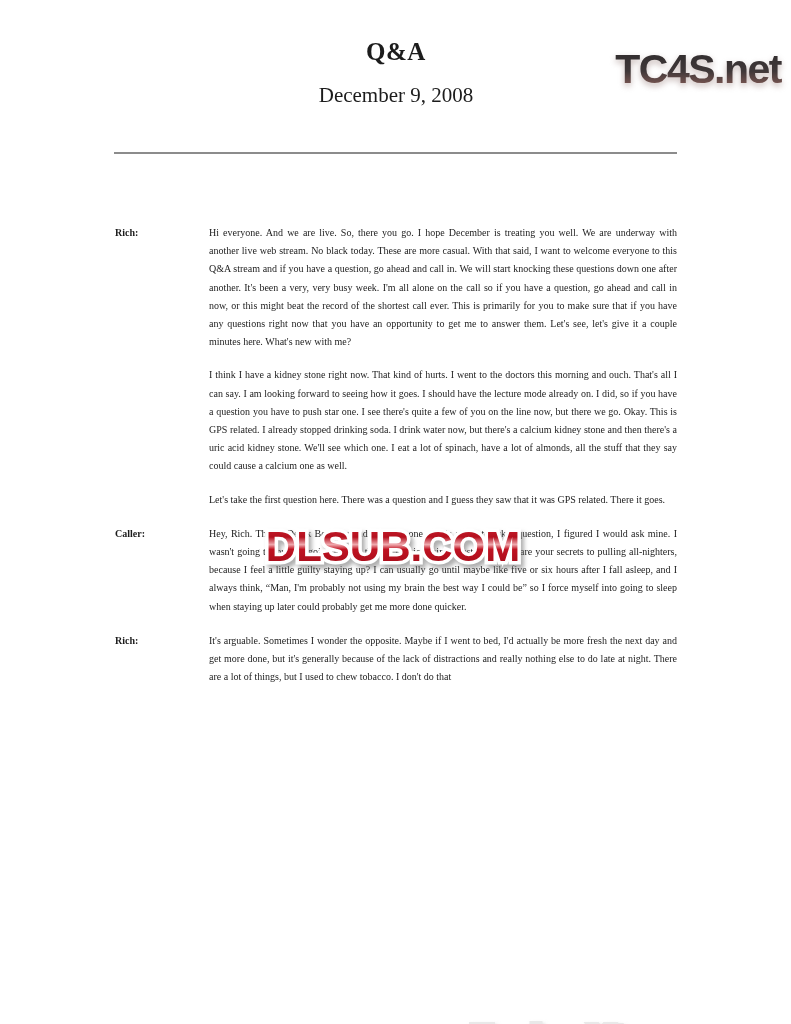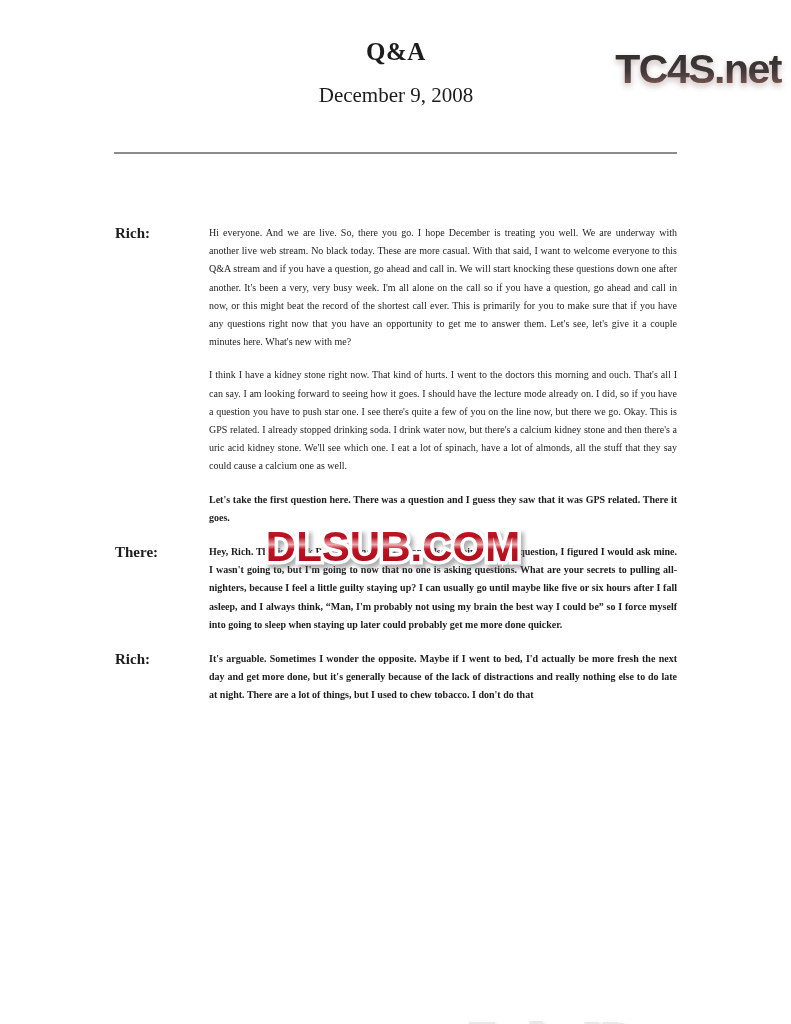--- a/index.html
+++ b/index.html
@@ -20,24 +20,24 @@
   
   .doc-head{margin-left:115px;width:562px;text-align:center;}
   .doc-title{margin:0;font-size:25px;font-weight:bold;letter-spacing:.5px;}
   .doc-date{margin-top:17px;font-size:21px;}
 
   .rule{border:none;border-top:2px solid #8c8c8c;width:563px;margin:44px 0 0 114px;}
 
   
   .transcript{margin:70px 0 0 115px;width:562px;}
   .entry{display:flex;margin-bottom:16px;}
-  .speaker{width:94px;flex-shrink:0;font-weight:bold;font-size:15px;line-height:18.2px;}
+  .speaker{width:94px;flex-shrink:0;font-weight:bold;font-size:10px;line-height:18.2px;}
   .speech{width:468px;font-size:10px;line-height:18.2px;text-align:justify;}
   .speech p{margin:0 0 15px 0;}
-  .speech p:last-child{margin-bottom:0;font-weight:bold;}
+  .speech p:last-child{margin-bottom:0;}
 
   
   .watermark{position:absolute;left:248px;top:481px;width:290px;height:56px;
     filter:drop-shadow(3px 4px 2px rgba(110,110,110,0.55));}
 
   
   .footer-logo{position:absolute;right:6px;bottom:4px;width:316px;height:42px;
     filter:drop-shadow(2px 3px 2px rgba(150,150,150,0.5));}
 </style>
 </head>
@@ -68,21 +68,21 @@
     <div class="entry">
       <div class="speaker">Rich:</div>
       <div class="speech">
         <p>Hi everyone. And we are live. So, there you go. I hope December is treating you well. We are underway with another live web stream. No black today. These are more casual. With that said, I want to welcome everyone to this Q&amp;A stream and if you have a question, go ahead and call in. We will start knocking these questions down one after another. It's been a very, very busy week. I'm all alone on the call so if you have a question, go ahead and call in now, or this might beat the record of the shortest call ever. This is primarily for you to make sure that if you have any questions right now that you have an opportunity to get me to answer them. Let's see, let's give it a couple minutes here. What's new with me?</p>
         <p>I think I have a kidney stone right now. That kind of hurts. I went to the doctors this morning and ouch. That's all I can say. I am looking forward to seeing how it goes. I should have the lecture mode already on. I did, so if you have a question you have to push star one. I see there's quite a few of you on the line now, but there we go. Okay. This is GPS related. I already stopped drinking soda. I drink water now, but there's a calcium kidney stone and then there's a uric acid kidney stone. We'll see which one. I eat a lot of spinach, have a lot of almonds, all the stuff that they say could cause a calcium one as well.</p>
         <p>Let's take the first question here. There was a question and I guess they saw that it was GPS related. There it goes.</p>
       </div>
     </div>
 
     <div class="entry">
-      <div class="speaker">There:</div>
+      <div class="speaker">Caller:</div>
       <div class="speech">
         <p>Hey, Rich. This is Derek Beachler and since no one else is going to ask a question, I figured I would ask mine. I wasn't going to, but I'm going to now that no one is asking questions. What are your secrets to pulling all-nighters, because I feel a little guilty staying up? I can usually go until maybe like five or six hours after I fall asleep, and I always think, “Man, I'm probably not using my brain the best way I could be” so I force myself into going to sleep when staying up later could probably get me more done quicker.</p>
       </div>
     </div>
 
     <div class="entry">
       <div class="speaker">Rich:</div>
       <div class="speech">
         <p>It's arguable. Sometimes I wonder the opposite. Maybe if I went to bed, I'd actually be more fresh the next day and get more done, but it's generally because of the lack of distractions and really nothing else to do late at night. There are a lot of things, but I used to chew tobacco. I don't do that</p>
       </div>

